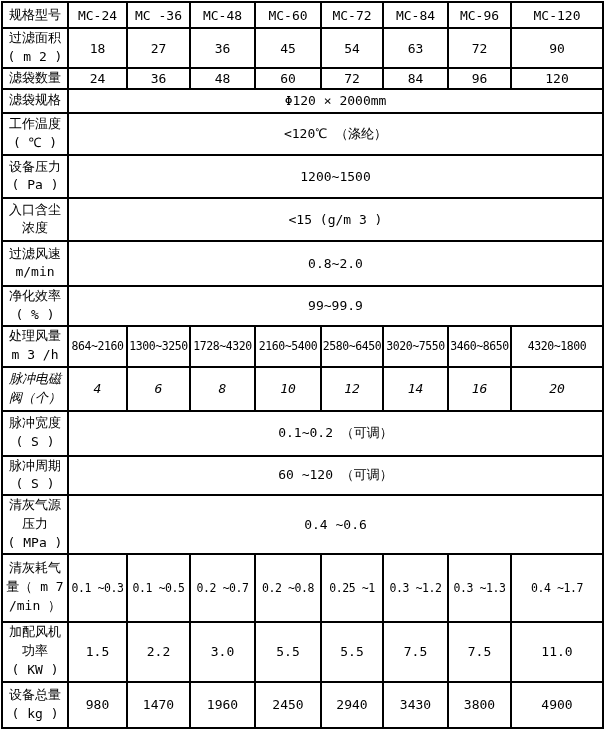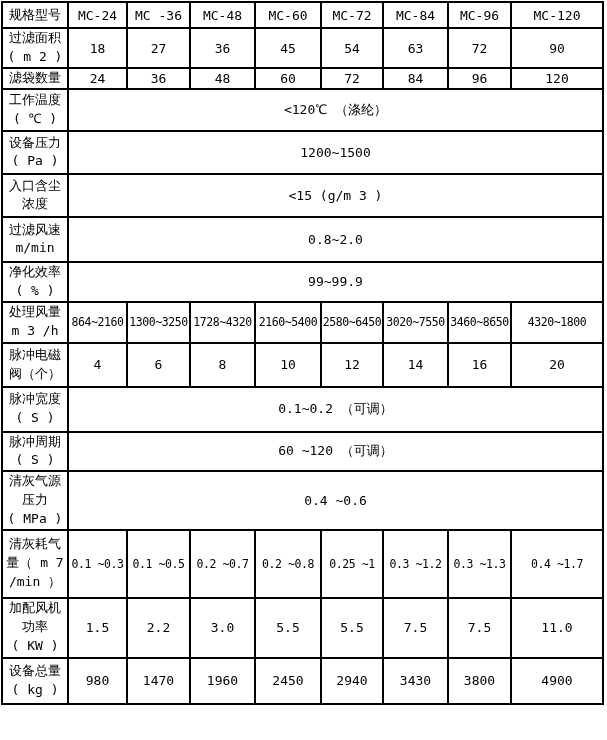--- a/index.html
+++ b/index.html
@@ -67,20 +67,26 @@
         </td>
         <td>24</td>
         <td>36</td>
         <td>48</td>
         <td>60</td>
         <td>72</td>
         <td>84</td>
         <td>96</td>
         <td>120</td>
       </tr>
+      <tr style="height: 24px;">
+        <td class="label">
+          <div>滤袋规格</div>
+        </td>
+        <td colspan="8">Φ120 × 2000mm</td>
+      </tr>
       <tr style="height: 42px;">
         <td class="label">
           <div>工作温度</div>
           <div>( ℃ )</div>
         </td>
         <td colspan="8">&lt;120℃ （涤纶）</td>
       </tr>
       <tr style="height: 43px;">
         <td class="label">
           <div>设备压力</div>
@@ -116,21 +122,21 @@
         </td>
         <td class="tight">864~2160</td>
         <td class="tight">1300~3250</td>
         <td class="tight">1728~4320</td>
         <td class="tight">2160~5400</td>
         <td class="tight">2580~6450</td>
         <td class="tight">3020~7550</td>
         <td class="tight">3460~8650</td>
         <td class="tight">4320~1800</td>
       </tr>
-      <tr style="height: 44px;">
+      <tr style="height: 44px; font-style: italic;">
         <td class="label">
           <div>脉冲电磁</div>
           <div>阀（个）</div>
         </td>
         <td>4</td>
         <td>6</td>
         <td>8</td>
         <td>10</td>
         <td>12</td>
         <td>14</td>

